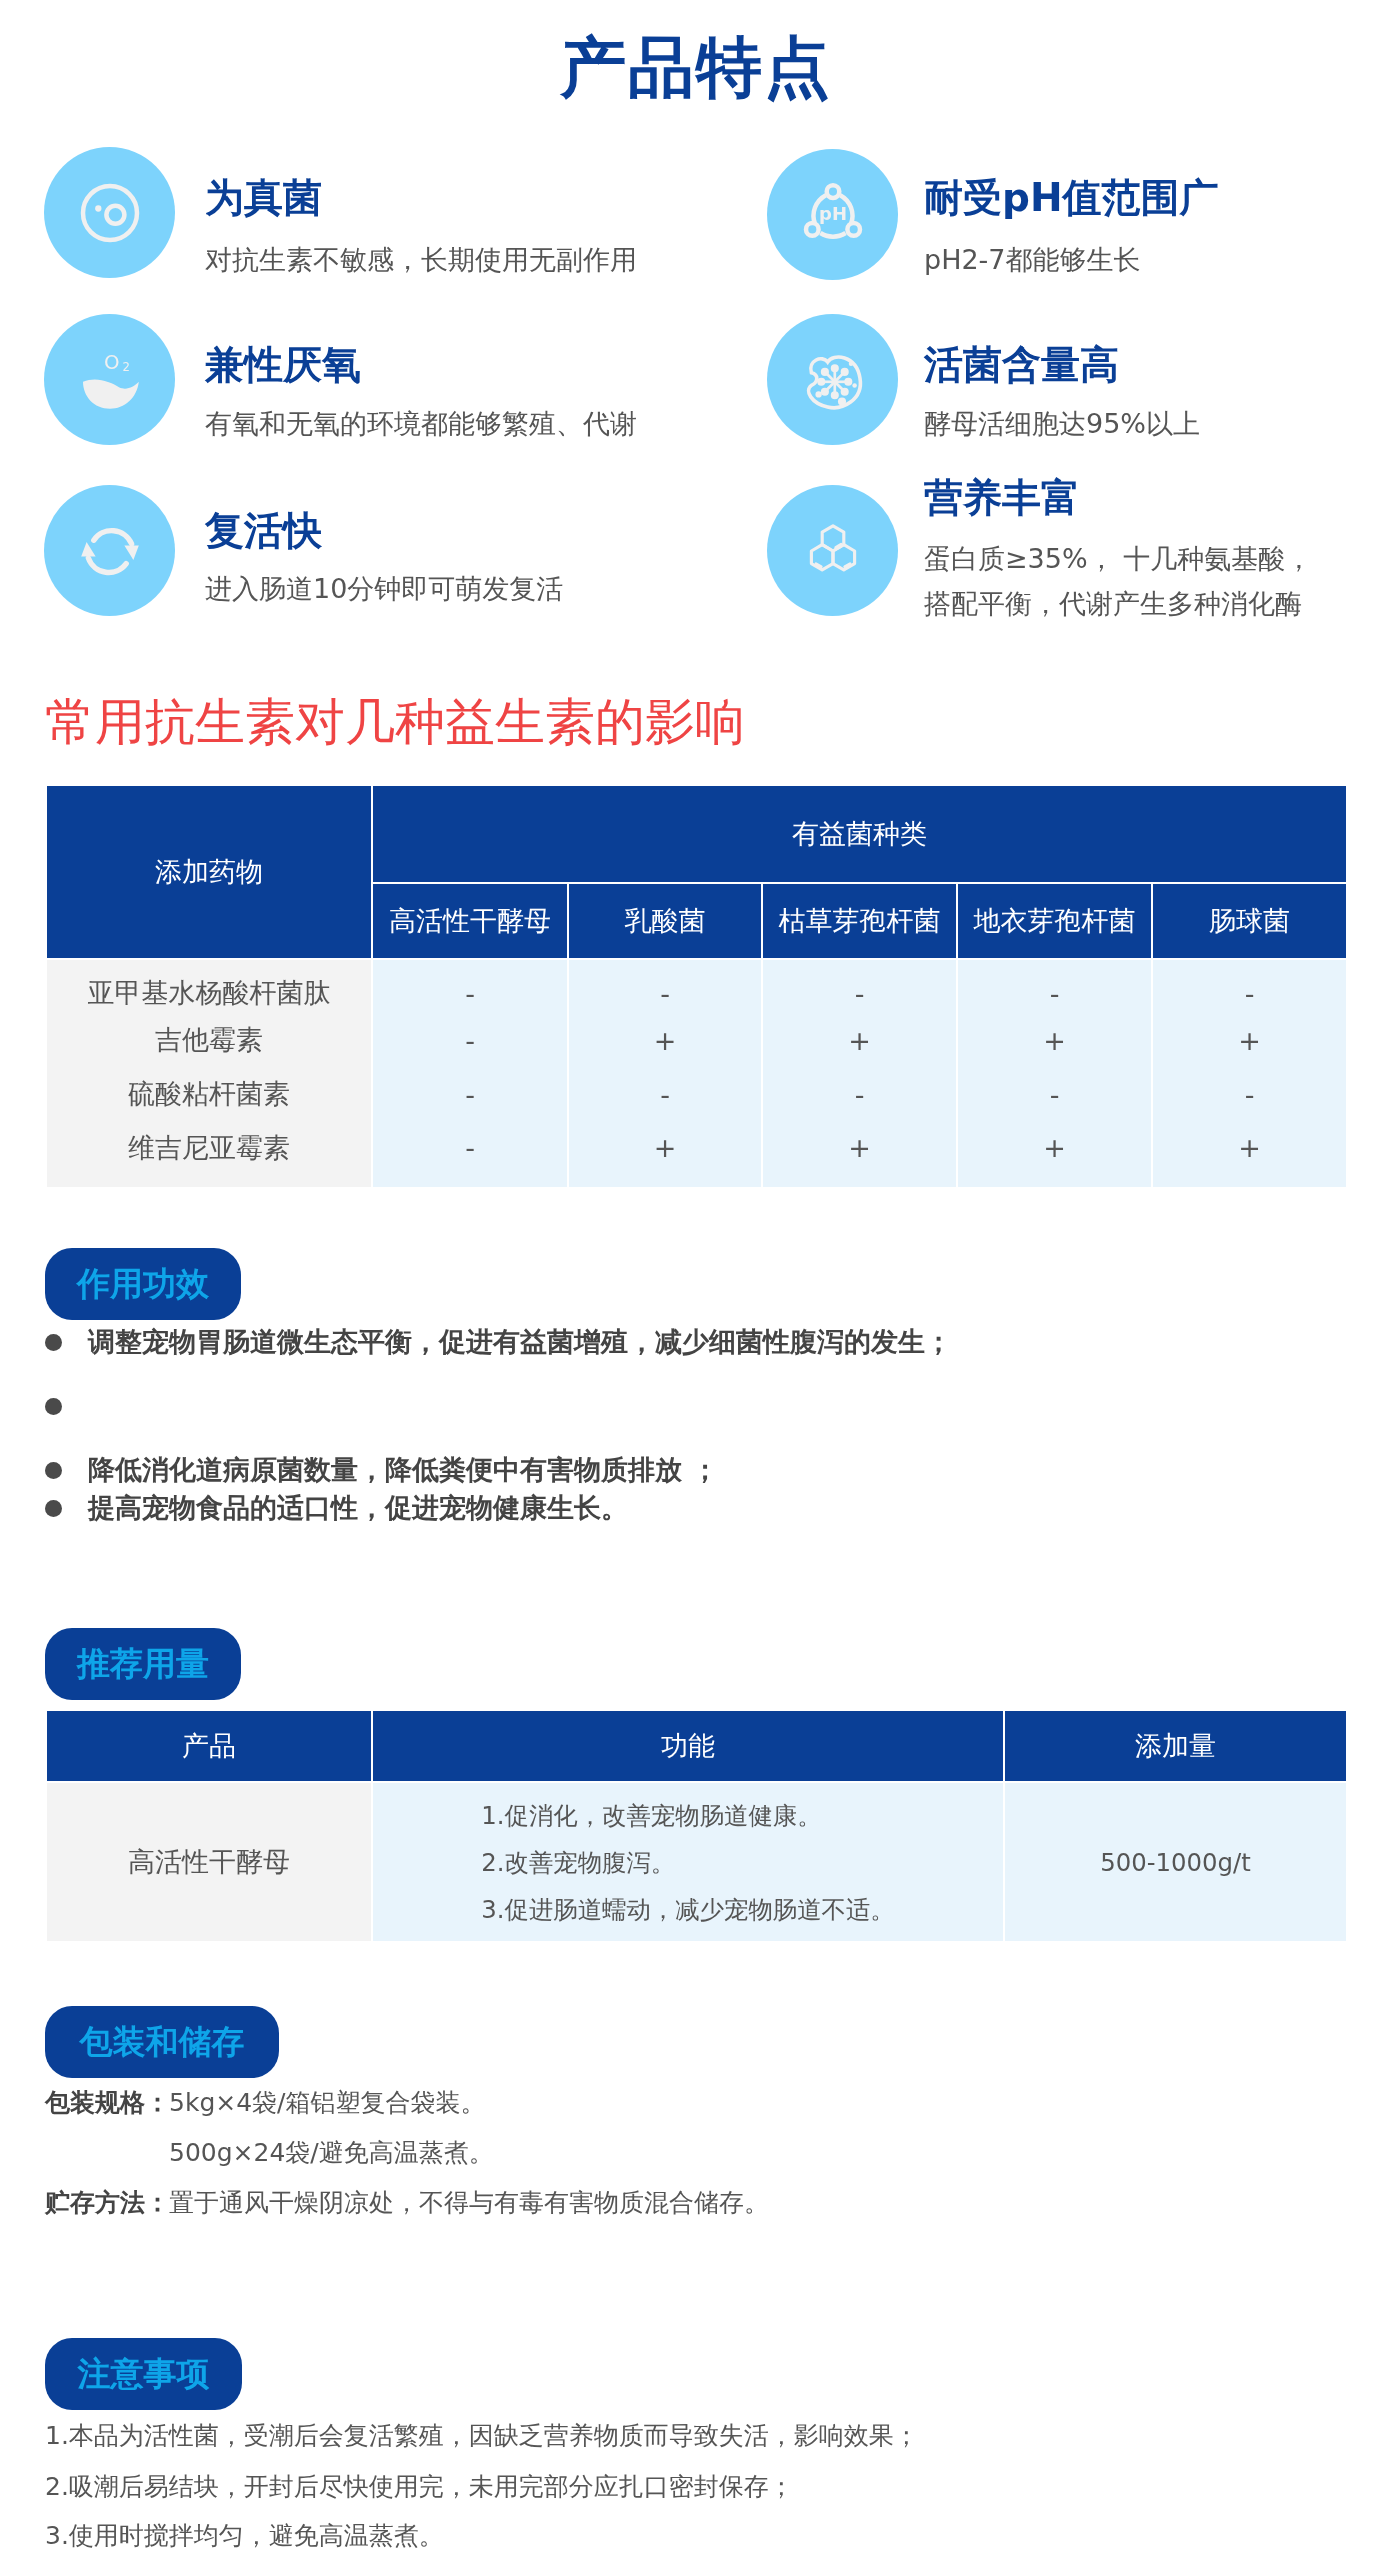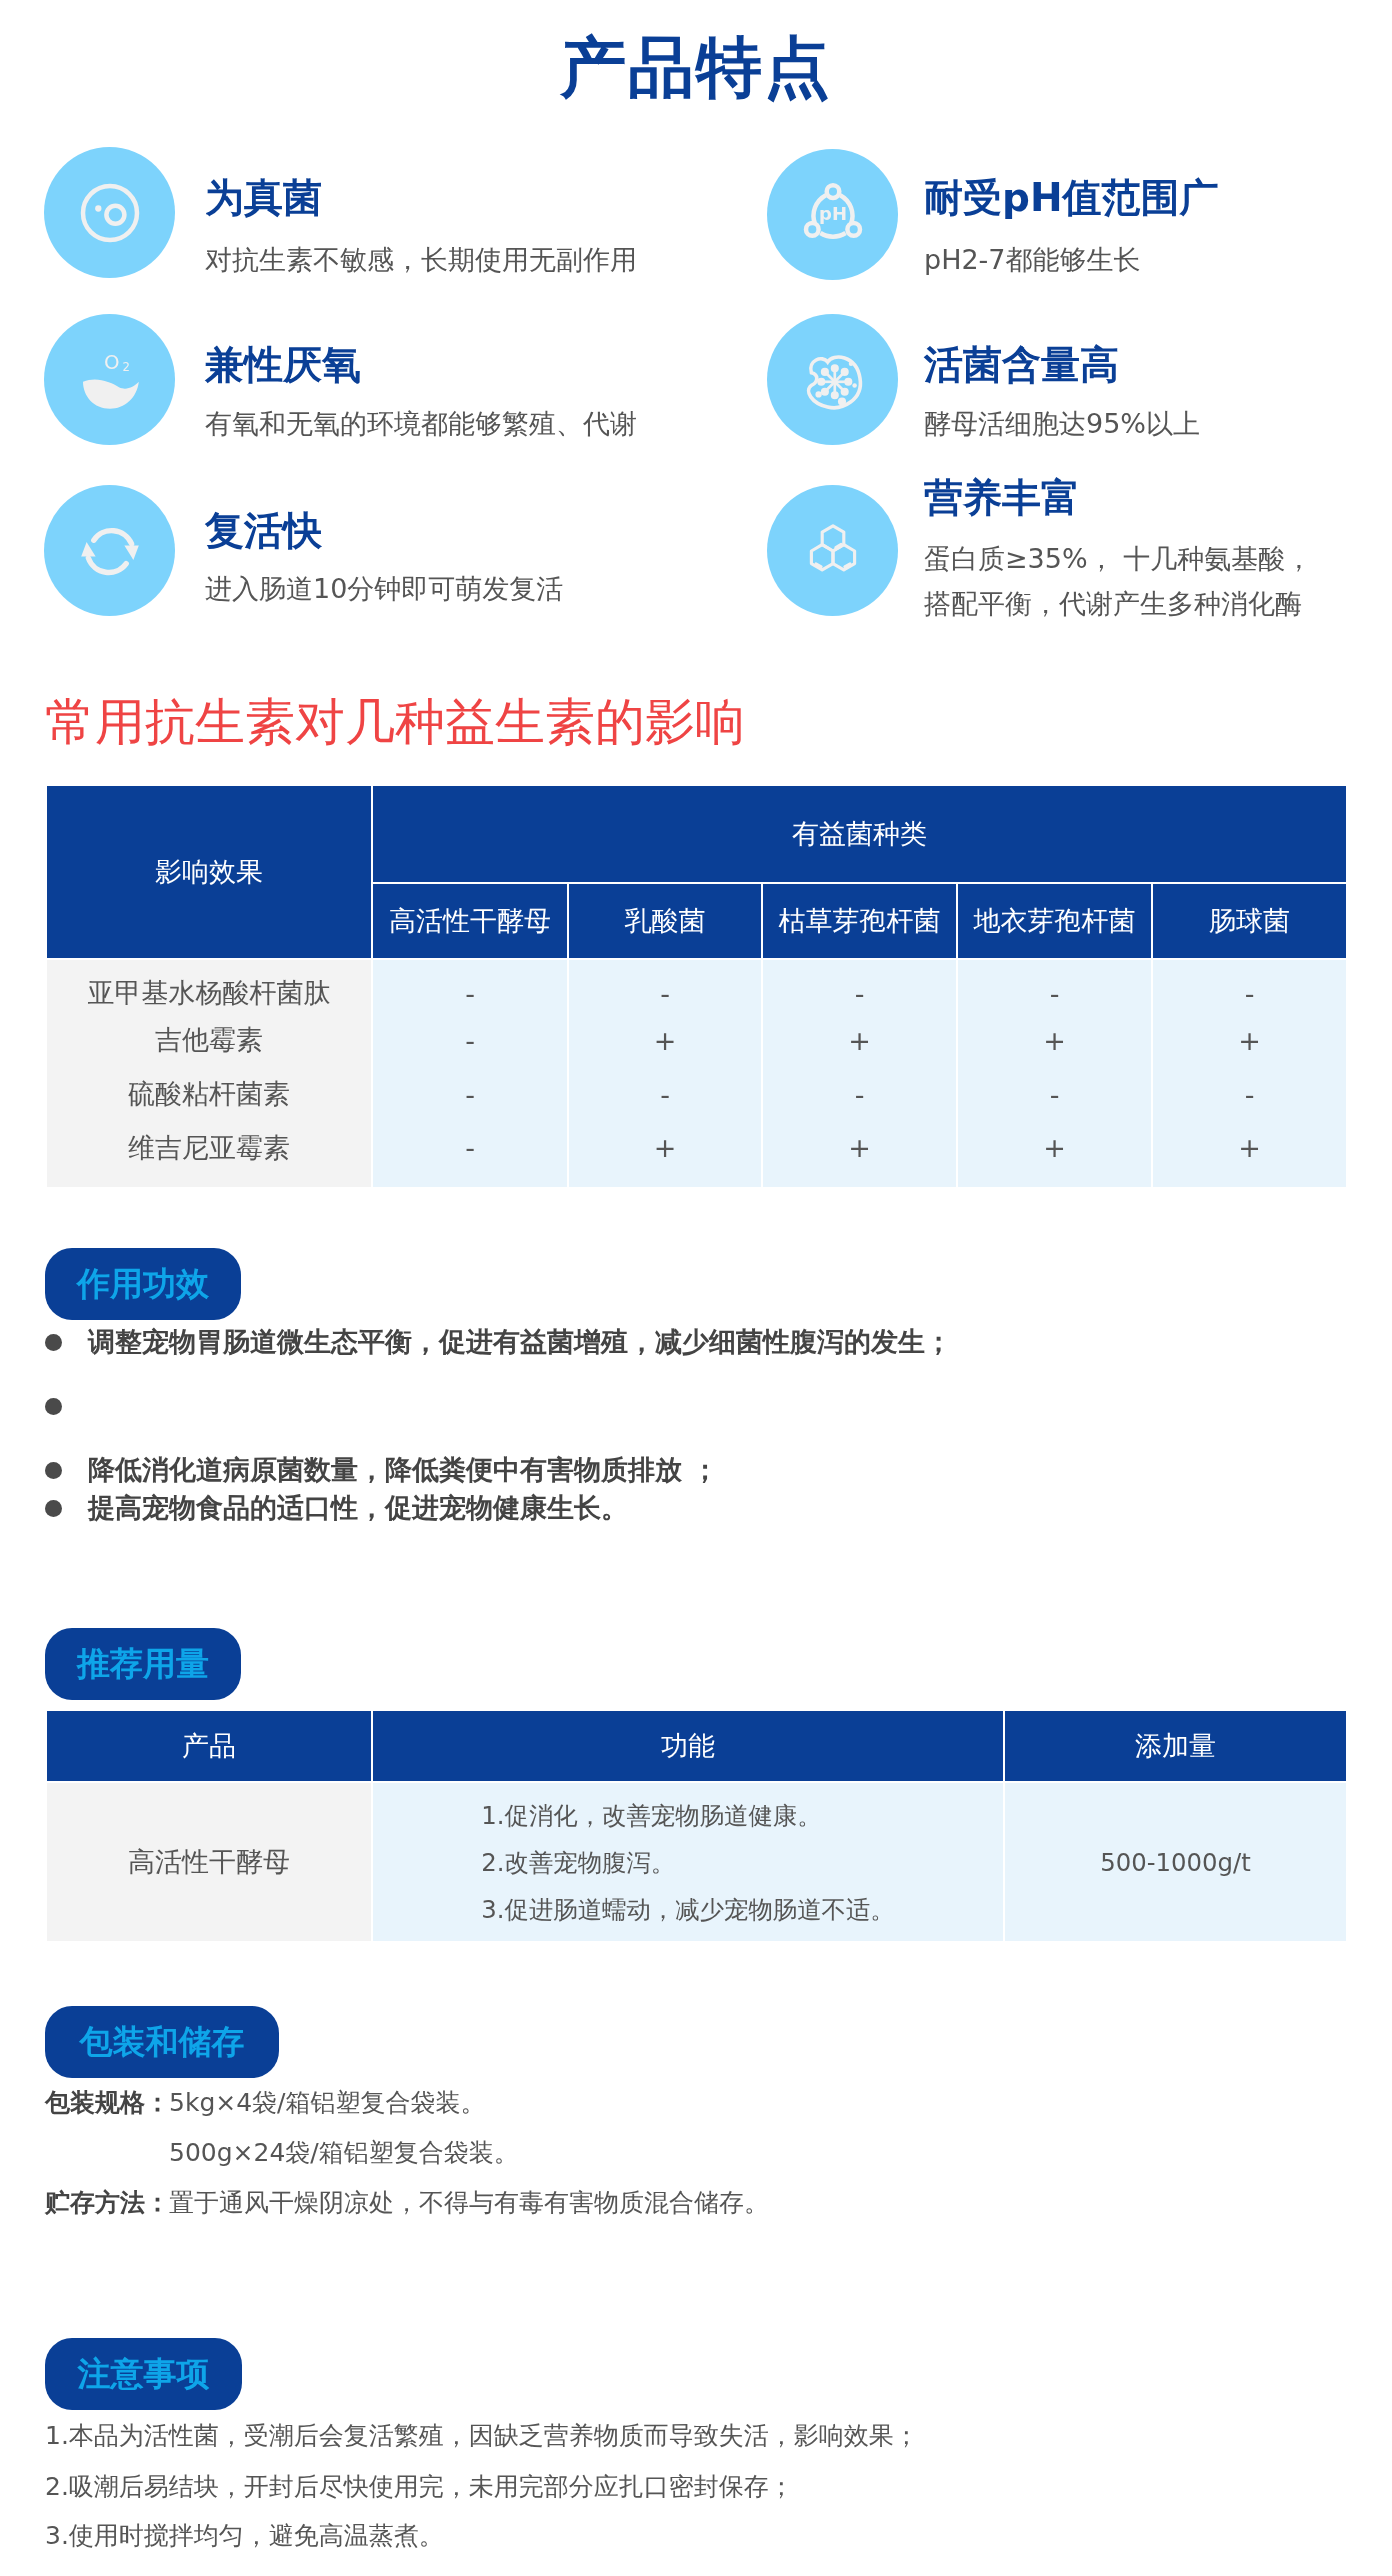--- a/index.html
+++ b/index.html
@@ -139,21 +139,21 @@
   <colgroup>
     <col style="width:326px">
       <col style="width:196px">
       <col style="width:194px">
       <col style="width:195px">
       <col style="width:195px">
       <col style="width:195px">
   </colgroup>
   <thead>
     <tr style="height:98px;">
-      <th rowspan="2">影响效果</th>
+      <th rowspan="2">添加药物</th>
       <th colspan="5">有益菌种类</th>
     </tr>
     <tr style="height:76px;">
       <th>高活性干酵母</th>
       <th>乳酸菌</th>
       <th>枯草芽孢杆菌</th>
       <th>地衣芽孢杆菌</th>
       <th>肠球菌</th>
     </tr>
   </thead>
@@ -245,21 +245,21 @@
 
 <div class="abs pill" style="left:45px; top:2006px; width:234px;">包装和储存</div>
 
 <div class="abs" style="left:45px; top:2084px;">
   <div class="kv-row">
     <span class="kv-key">包装规格：</span>
     <span class="kv-val">5kg×4袋/箱铝塑复合袋装。</span>
   </div>
   <div class="kv-row" style="margin-top:12.2px;">
     <span class="kv-key"></span>
-    <span class="kv-val">500g×24袋/箱铝塑复合袋装。</span>
+    <span class="kv-val">500g×24袋/避免高温蒸煮。</span>
   </div>
   <div class="kv-row" style="margin-top:12.2px;">
     <span class="kv-key">贮存方法：</span>
     <span class="kv-val">置于通风干燥阴凉处，不得与有毒有害物质混合储存。</span>
   </div>
 </div>
 
 <div class="abs pill" style="left:45px; top:2338px; width:197px;">注意事项</div>
 
 <div class="abs" style="left:45px; top:2417px;">

